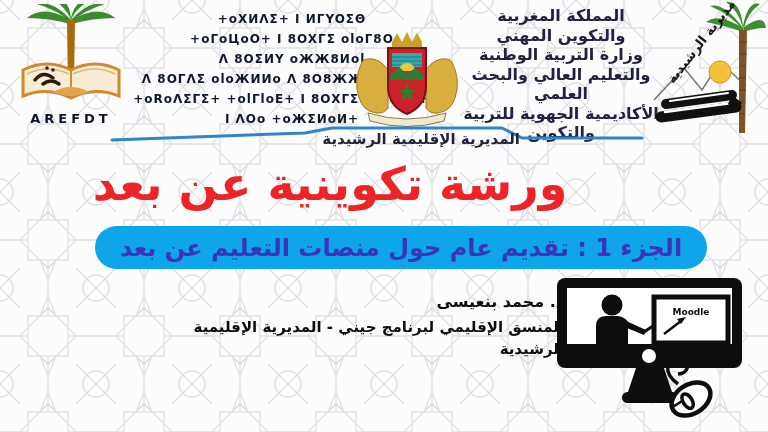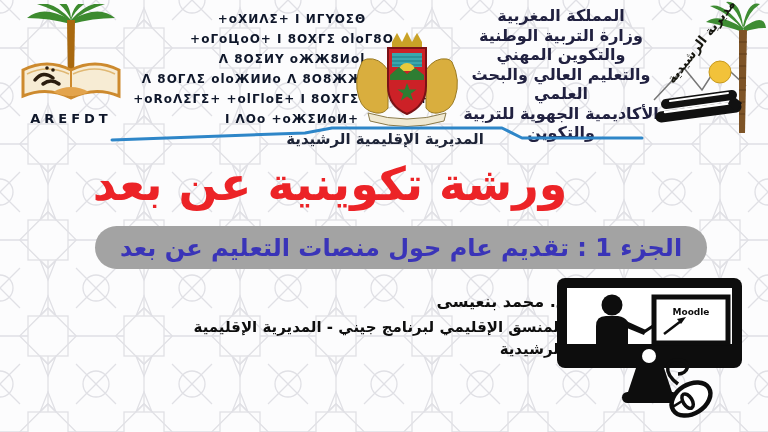--- a/index.html
+++ b/index.html
@@ -26,31 +26,31 @@
     font-size:16px;font-weight:bold;color:#212140;line-height:19.5px;
   }
   .right-logo{left:646px;top:0;width:122px;height:140px;}
   .right-logo .curved{
     position:absolute;left:-4px;top:34px;width:118px;text-align:center;
     transform:rotate(-52deg);font-size:13px;font-weight:bold;color:#16160f;
     direction:rtl;
   }
   .blue-line{left:100px;top:120px;}
   .directorate{
-    left:265px;top:130px;width:240px;text-align:center;direction:rtl;
+    left:280px;top:130px;width:240px;text-align:right;direction:rtl;
     font-size:15px;font-weight:bold;color:#1e2437;
   }
   
   .title{
     left:0;top:153px;width:660px;text-align:center;direction:rtl;
     font-size:46px;line-height:62px;font-weight:bold;color:#EC2327;
   }
   .subtitle-band{
     left:95px;top:226px;width:612px;height:43px;border-radius:22px;
-    background:#a3a3a3;display:flex;align-items:center;justify-content:center;
+    background:#0ea5e9;display:flex;align-items:center;justify-content:center;
   }
   .subtitle-text{
     font-size:24px;font-weight:bold;color:#3A34B8;direction:rtl;white-space:nowrap;
   }
   .presenter{
     left:140px;top:291px;width:424px;direction:rtl;text-align:right;color:#0e0e0e;
   }
   .presenter .name{font-size:16px;font-weight:bold;line-height:22px;}
   .presenter .role{font-size:15px;font-weight:bold;line-height:22px;margin-top:3px;}
   .computer{left:550px;top:272px;}
@@ -139,22 +139,22 @@
     <path d="M41,27 H71 M41,31 H71 M41,35 H71" stroke="#1d7d85" stroke-width="1.2"></path>
     <path d="M48,41 A8,8 0 0 1 64,41 Z" fill="#e9c93b"></path>
     <polygon points="39,45 48,37 56,44 64,38 73,45 73,50 39,50" fill="#2e7d32"></polygon>
     <path d="M56,53 L58.4,59.5 L65.5,59.5 L59.8,63.8 L62,70.5 L56,66.4 L50,70.5 L52.2,63.8 L46.5,59.5 L53.6,59.5 Z" fill="#2e7d32"></path>
 
     <path d="M17,83 Q56,95 95,83 L93,91 Q56,102 19,91 Z" fill="#f0e9d2" stroke="#8a7a4a" stroke-width="1"></path>
   </svg>
 
   <div class="abs ministry">
     <div>المملكة المغربية</div>
+    <div>والتكوين المهني</div>
     <div>وزارة التربية الوطنية</div>
-    <div>والتكوين المهني</div>
     <div>والتعليم العالي والبحث العلمي</div>
     <div>الأكاديمية الجهوية للتربية والتكوين</div>
   </div>
 
   <div class="abs right-logo">
     <svg width="122" height="140" viewBox="0 0 122 140" aria-hidden="true">
 
       <path d="M8,100 L38,68 L56,90 L74,62 L100,86" stroke="#777" stroke-width="1.5" fill="none"></path>
 
       <circle cx="74" cy="72" r="11" fill="#f2c23a" stroke="#c89a1e" stroke-width="1"></circle>

